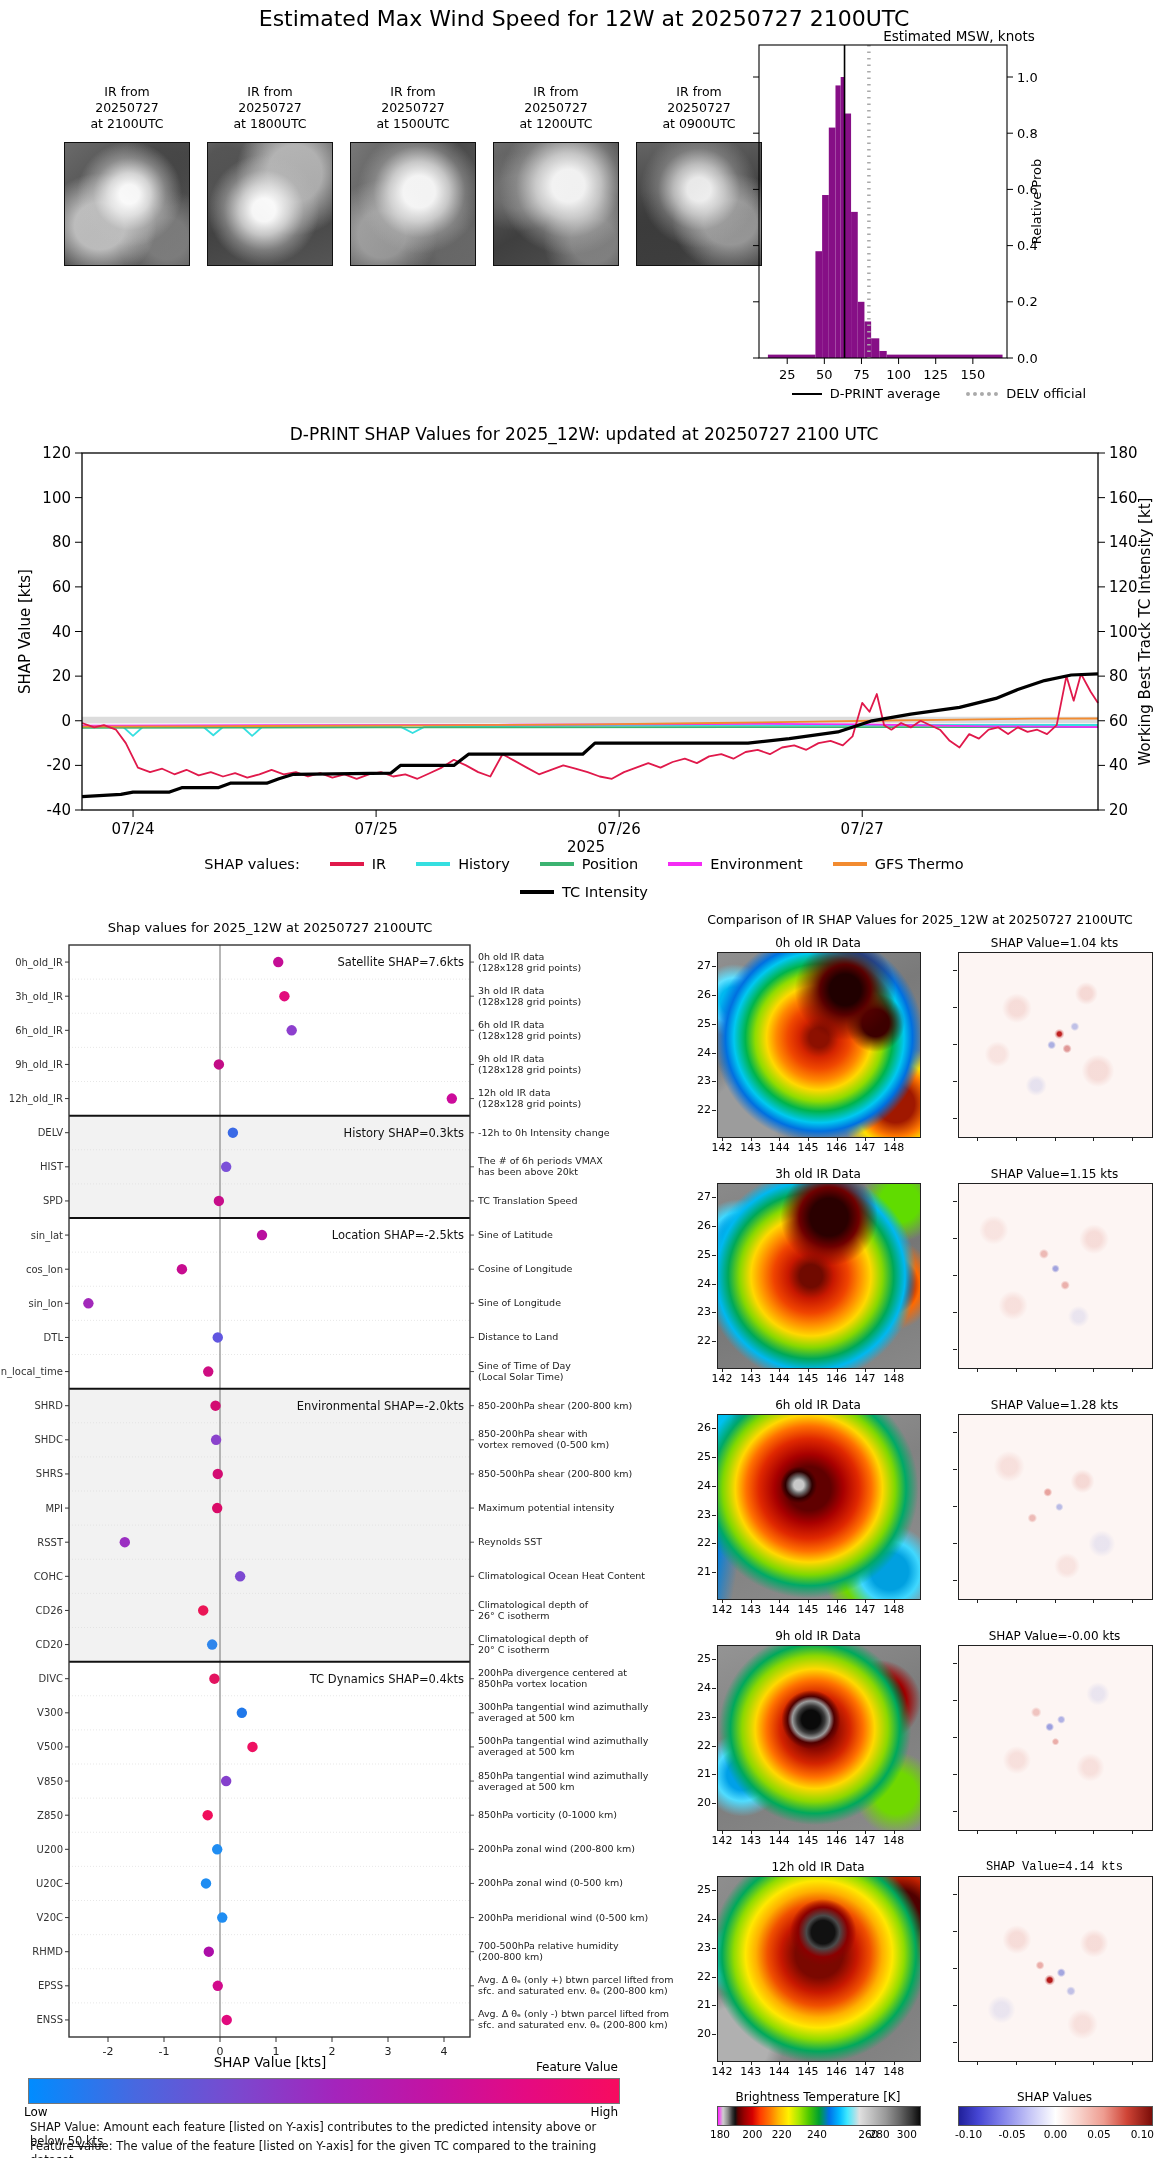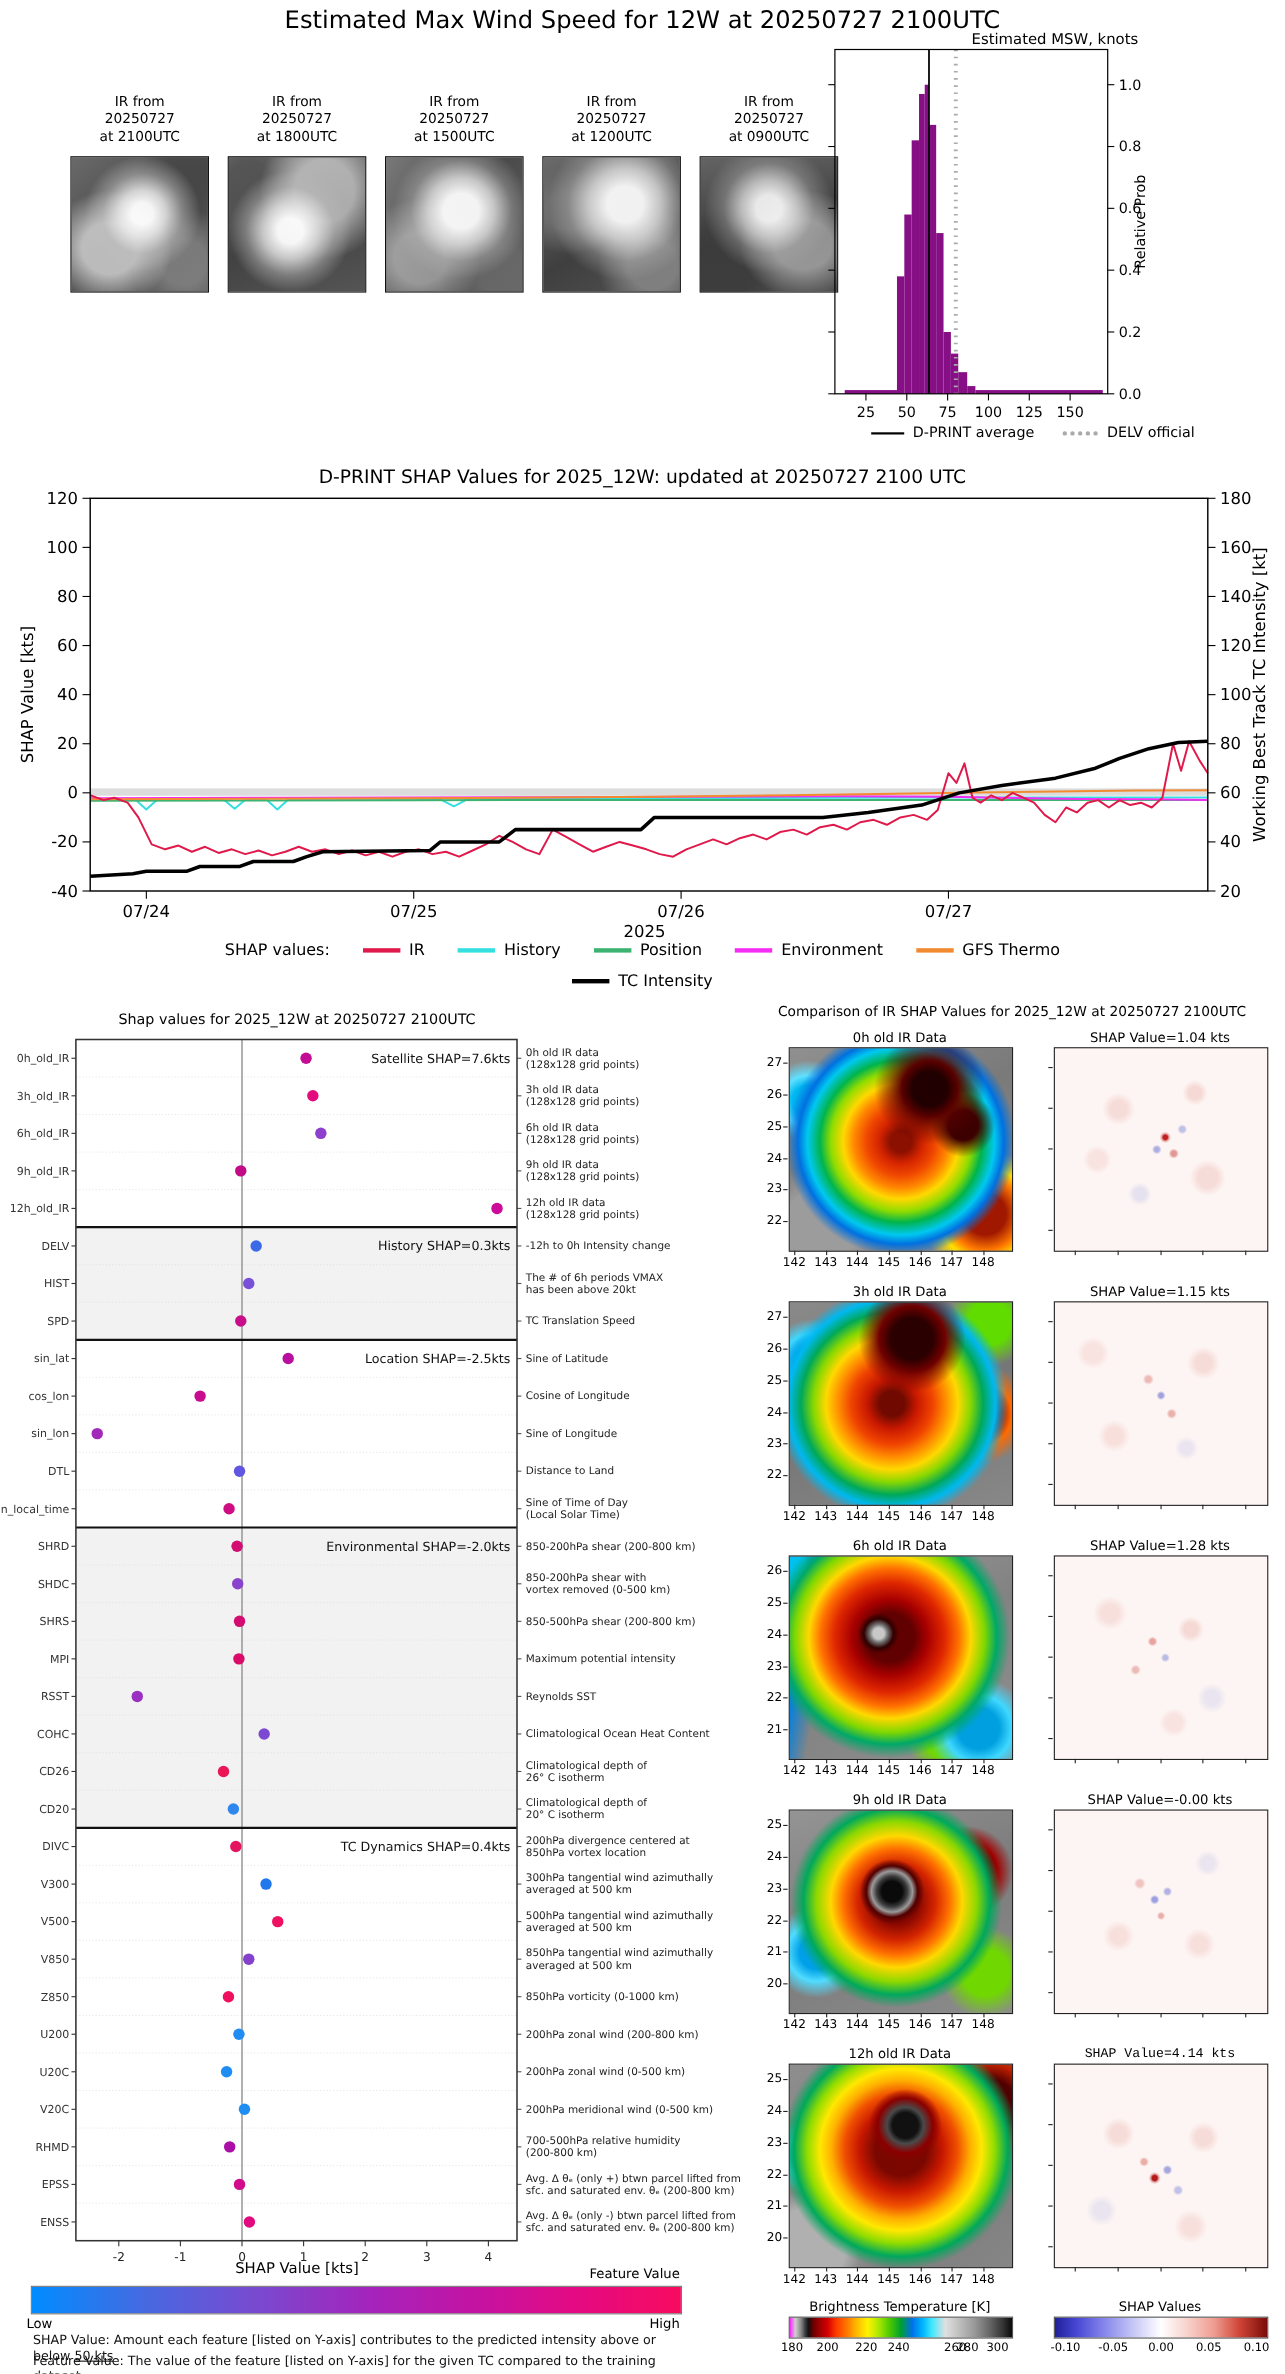--- a/index.html
+++ b/index.html
@@ -756,21 +756,21 @@
       <div class="tickv" style="left: 1015.9px; top: 2061px;"></div>
       <div class="tickh" style="left: 953px; top: 1931.2px;"></div>
       <div class="tickv" style="left: 1054.5px; top: 2061px;"></div>
       <div class="tickh" style="left: 953px; top: 1968px;"></div>
       <div class="tickv" style="left: 1093.1px; top: 2061px;"></div>
       <div class="tickh" style="left: 953px; top: 2004.8px;"></div>
       <div class="tickv" style="left: 1131.7px; top: 2061px;"></div>
       <div class="tickh" style="left: 953px; top: 2041.6px;"></div>
       <div class="cb-lab" style="left: 707.02px; top: 2128px; width: 26px; text-align: center;">180</div>
       <div class="cb-lab" style="left: 739.34px; top: 2128px; width: 26px; text-align: center;">200</div>
-      <div class="cb-lab" style="left: 771.66px; top: 2128px; width: 26px; text-align: right;">220</div>
+      <div class="cb-lab" style="left: 771.66px; top: 2128px; width: 26px; text-align: left;">220</div>
       <div class="cb-lab" style="left: 803.98px; top: 2128px; width: 26px; text-align: center;">240</div>
       <div class="cb-lab" style="left: 835.29px; top: 2128px; width: 26px; text-align: center; margin-left: 20px;">260</div>
       <div class="cb-lab" style="left: 866.6px; top: 2128px; width: 26px; text-align: center;">280</div>
       <div class="cb-lab" style="left: 893.87px; top: 2128px; width: 26px; text-align: center;">300</div>
       <div class="cb-lab" style="left: 948.65px; top: 2128px; width: 40px; text-align: center;">-0.10</div>
       <div class="cb-lab" style="left: 992.075px; top: 2128px; width: 40px; text-align: center;">-0.05</div>
       <div class="cb-lab" style="left: 1035.5px; top: 2128px; width: 40px; text-align: center;">0.00</div>
       <div class="cb-lab" style="left: 1078.92px; top: 2128px; width: 40px; text-align: center;">0.05</div>
       <div class="cb-lab" style="left: 1122.35px; top: 2128px; width: 40px; text-align: center;">0.10</div>
     </div>

